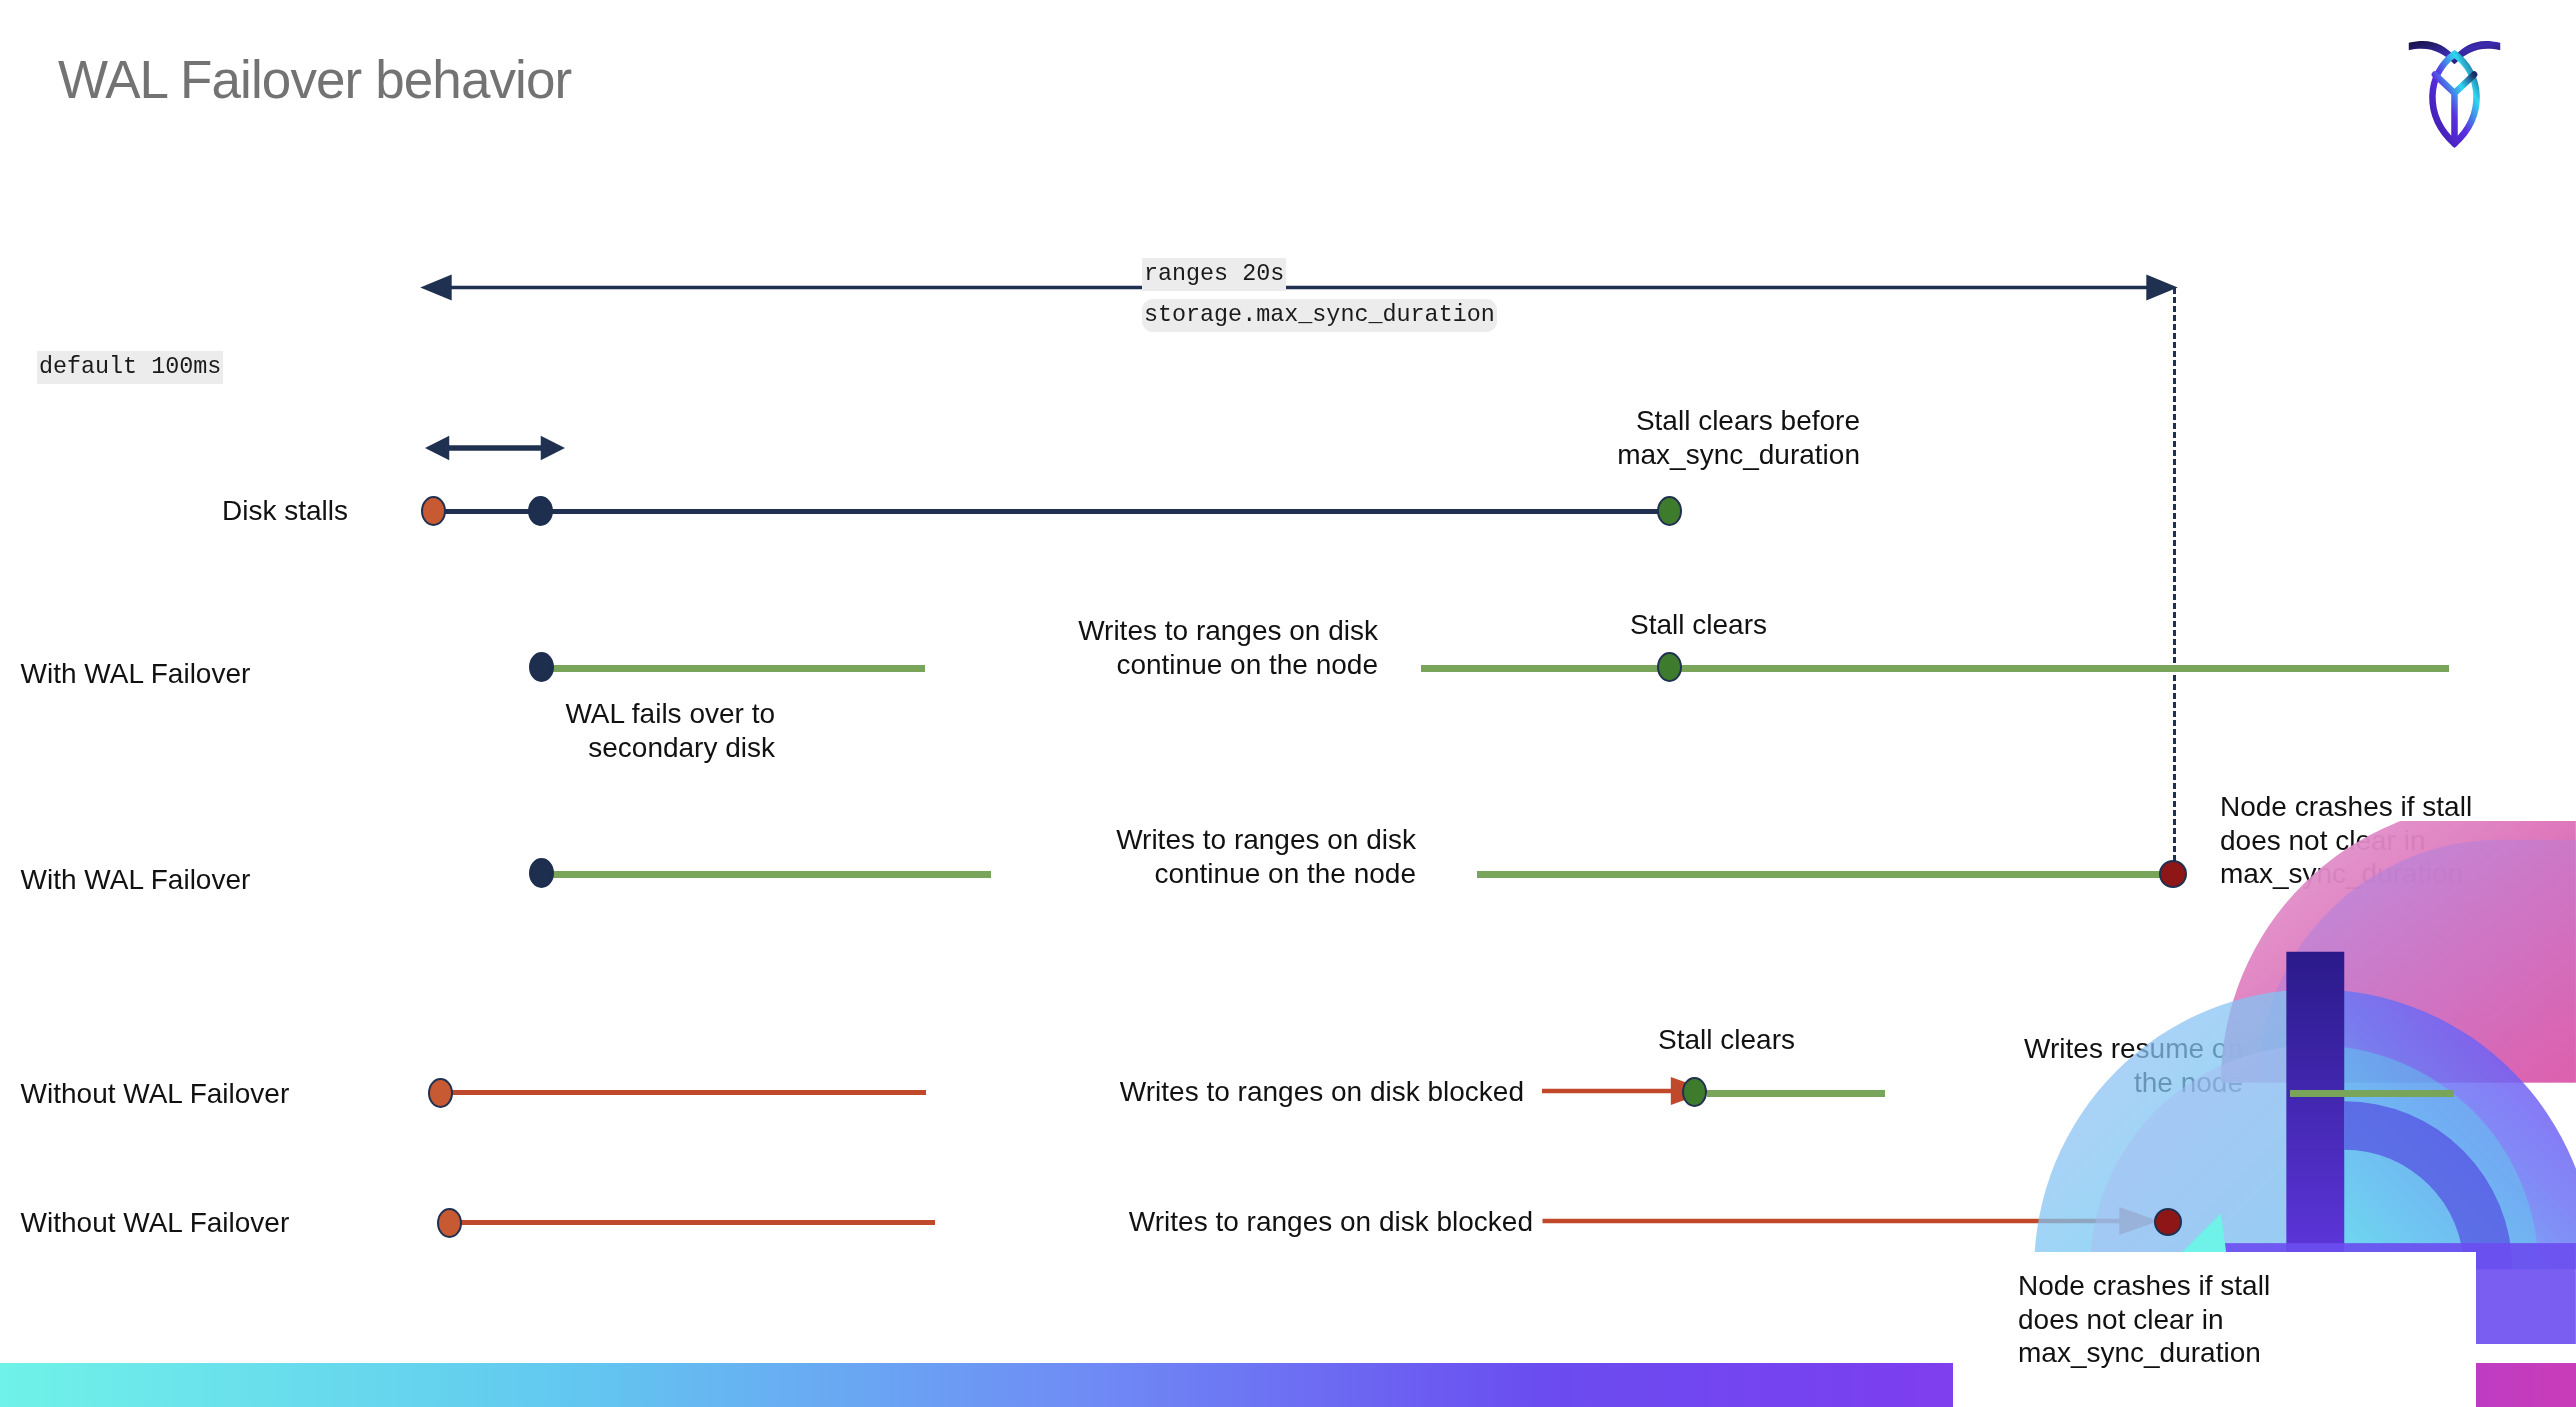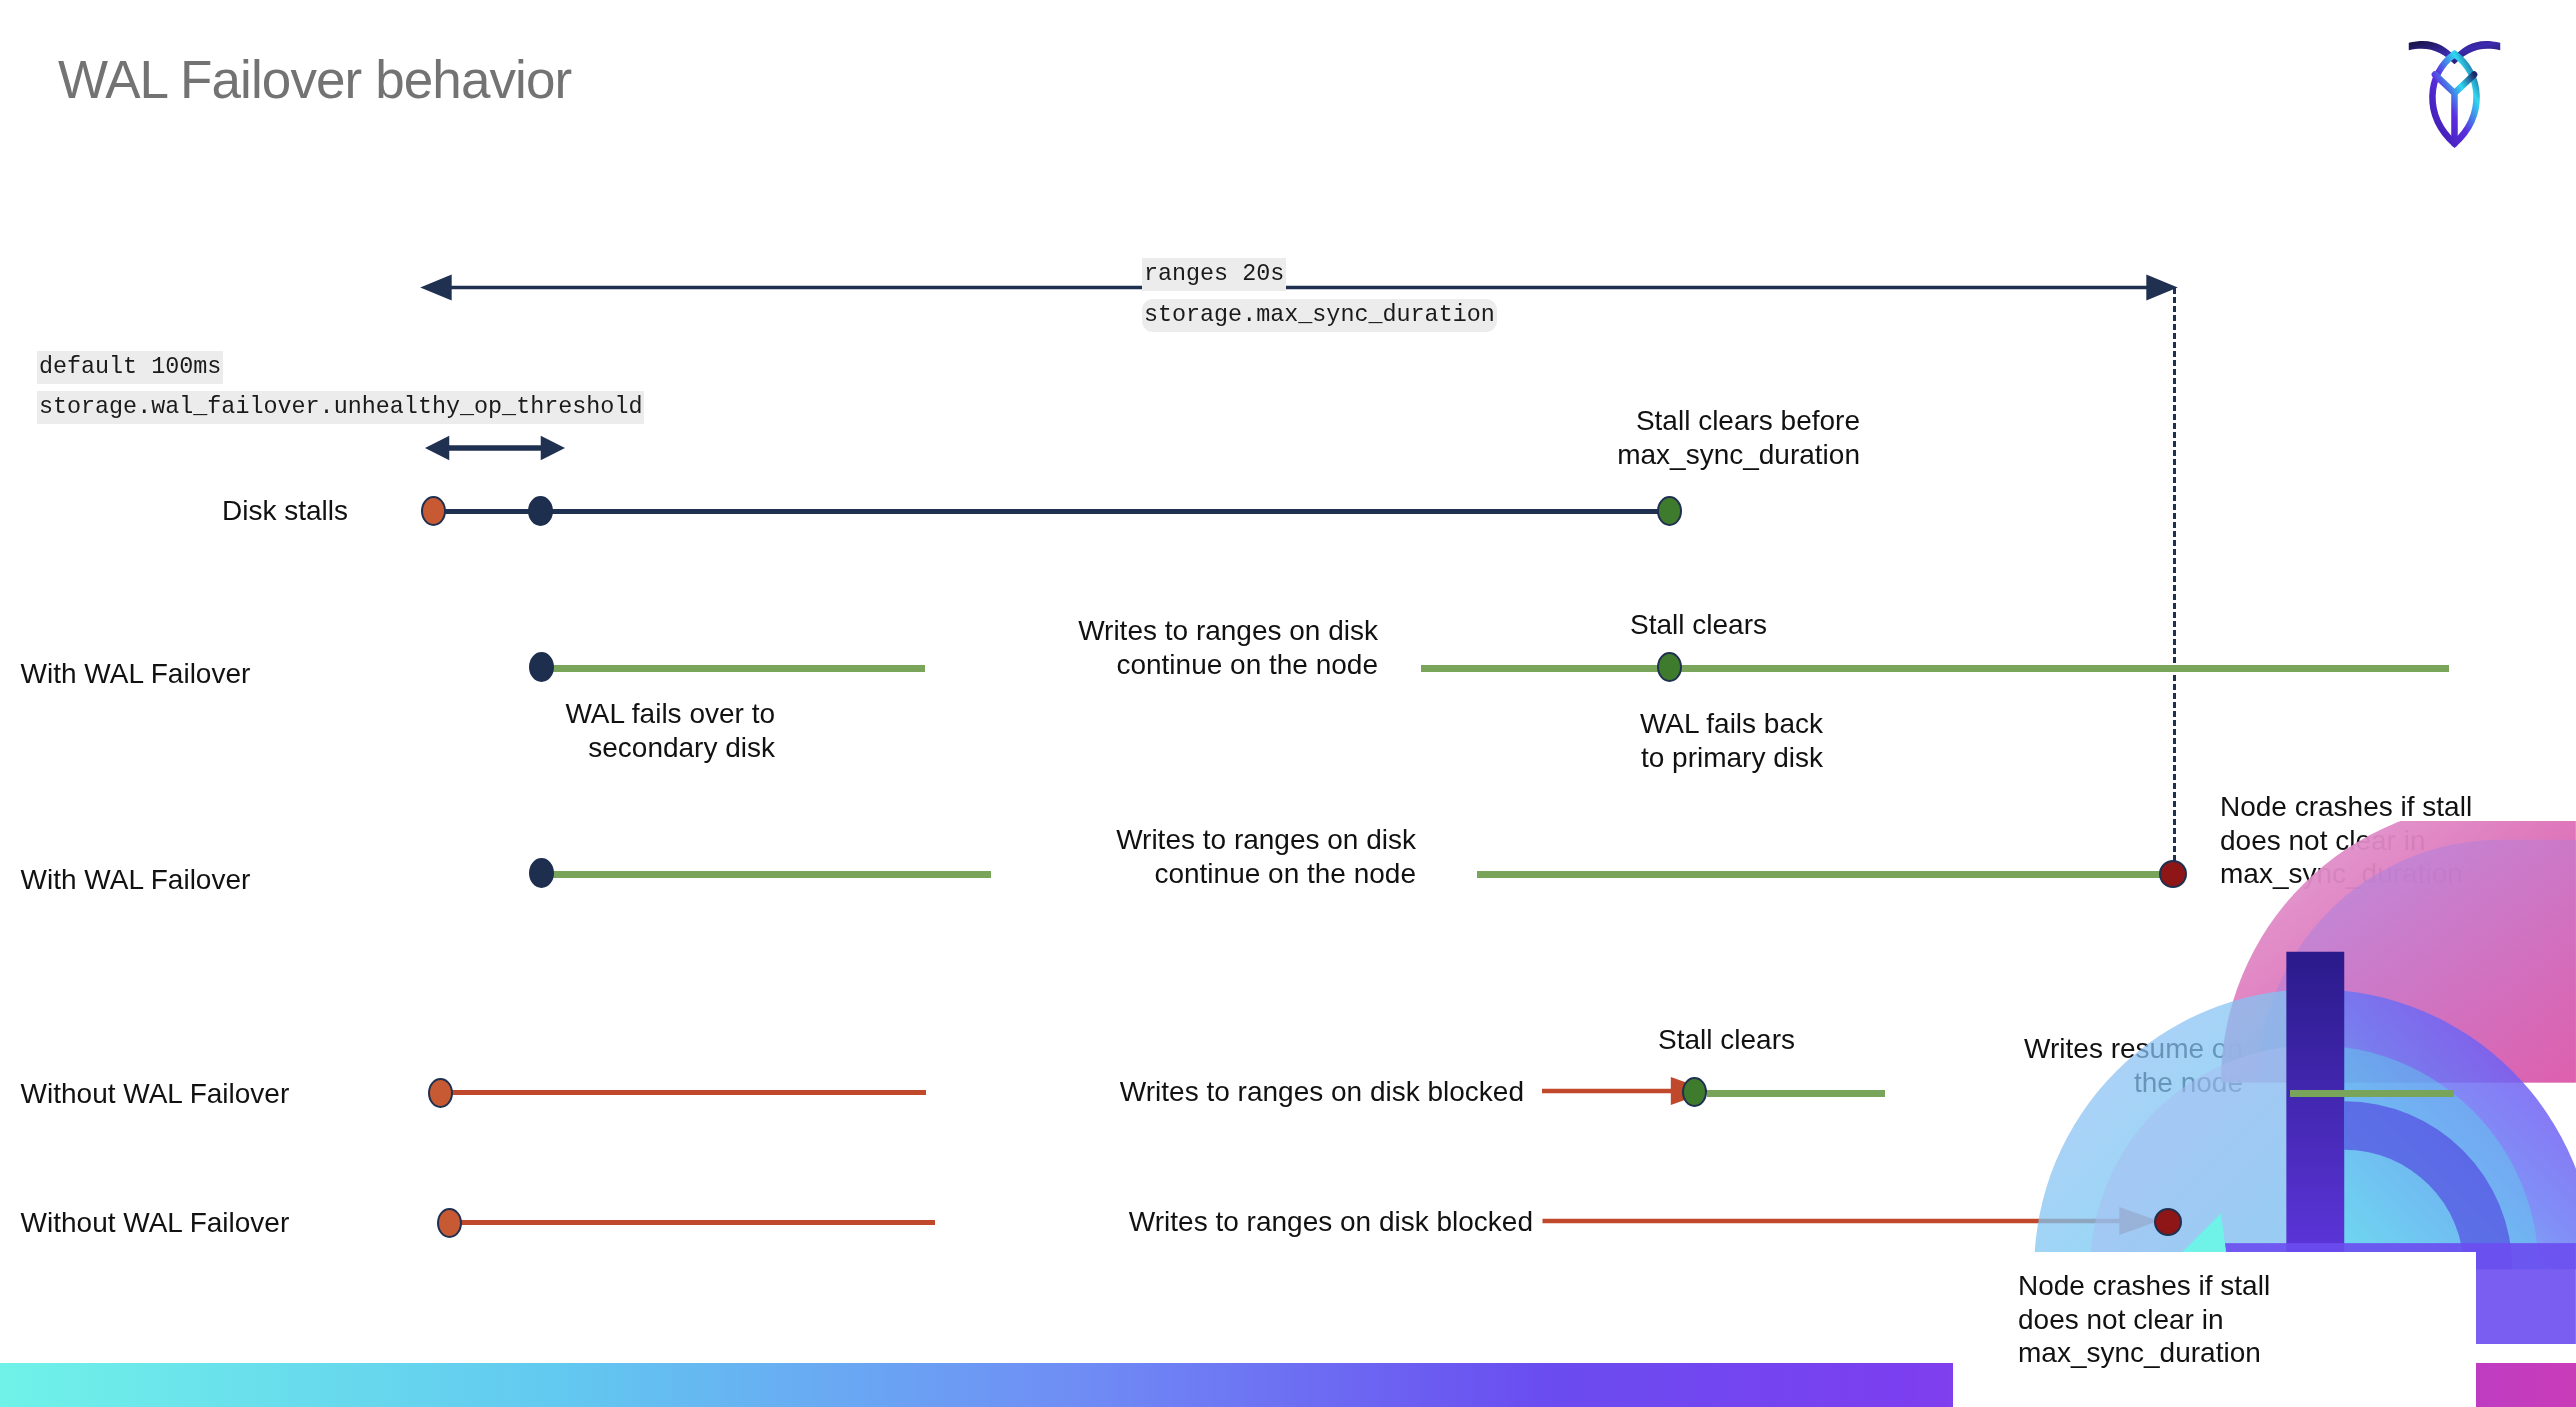--- a/index.html
+++ b/index.html
@@ -106,21 +106,20 @@
     <polygon points="0,20 34,6 34,34" fill="#1f3050"></polygon>
     <polygon points="1900,20 1866,6 1866,34" fill="#1f3050"></polygon>
   </svg>
 
   <div class="code-chip" style="left:1142px; top:258px;">ranges 20s</div>
   <div class="code-chip" style="left:1142px; top:299px;border-radius:11px;">storage.max_sync_duration</div>
 
   <div class="dashed-v" style="left:2173px; top:288px; height:591px;"></div>
 
   <div class="code-chip" style="left:37px; top:351px;">default 100ms</div>
-  <div class="code-chip" style="left:37px; top:391px;">storage.wal_failover.unhealthy_op_threshold</div>
 
   <svg class="arrow" style="left:425px; top:432px;" width="140" height="32" viewBox="0 0 150 34">
     <line x1="22" y1="17" x2="128" y2="17" stroke="#1f3050" stroke-width="6"></line>
     <polygon points="0,17 26,4 26,30" fill="#1f3050"></polygon>
     <polygon points="150,17 124,4 124,30" fill="#1f3050"></polygon>
   </svg>
 
   <div class="row-label" style="left:222px; top:494px;">Disk stalls</div>
   <div class="track navy" style="left:439px; top:509px; width:1234px;"></div>
   <div class="dot orange" style="left:421px; top:496px;"></div>
@@ -133,22 +132,20 @@
   <div class="track green" style="left:542px; top:665px; width:383px;"></div>
   <div class="track green" style="left:1421px; top:665px; width:1028px;"></div>
   <div class="dot navy" style="left:529px; top:652px;"></div>
   <div class="dot green" style="left:1657px; top:652px;"></div>
 
   <div class="note" style="left:939px; top:614px; width:439px;">Writes to ranges on disk
 continue on the node</div>
   <div class="note" style="left:1552px; top:608px; width:215px;">Stall clears</div>
   <div class="note" style="left:467px; top:697px; width:308px;">WAL fails over to
 secondary disk</div>
-  <div class="note" style="left:1533px; top:707px; width:290px;">WAL fails  back
-to primary disk</div>
 
   <div class="row-label" style="left:20.6px; top:863px;">With WAL Failover</div>
   <div class="track green" style="left:542px; top:871px; width:449px;"></div>
   <div class="track green" style="left:1477px; top:871px; width:701px;"></div>
   <div class="dot navy" style="left:529px; top:858px;"></div>
   <div class="dot dkred" style="left:2159px; top:860px;"></div>
 
   <div class="note" style="left:995px; top:823px; width:421px;">Writes to ranges on disk
 continue on the node</div>
   <div class="note left" style="left:2220px; top:790px; width:374px;">Node crashes if stall

